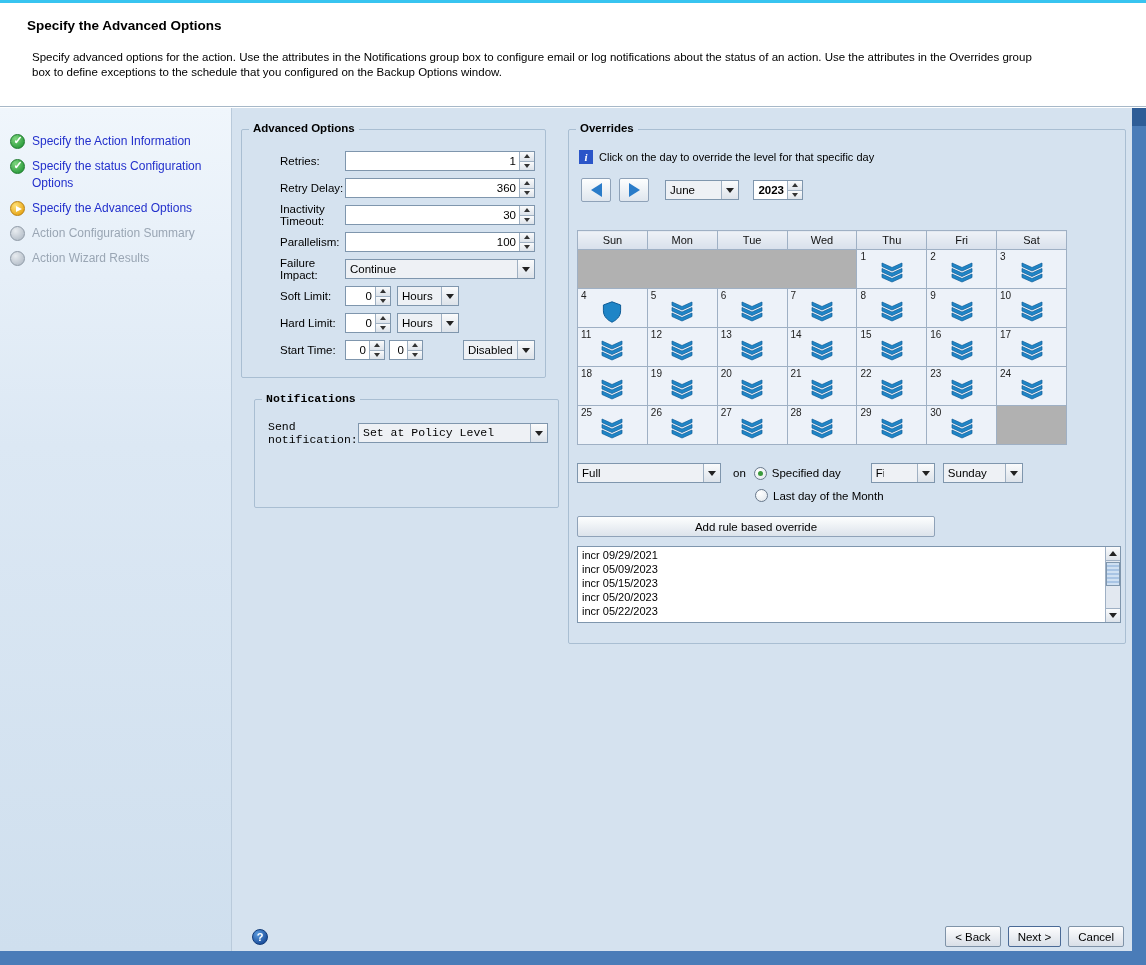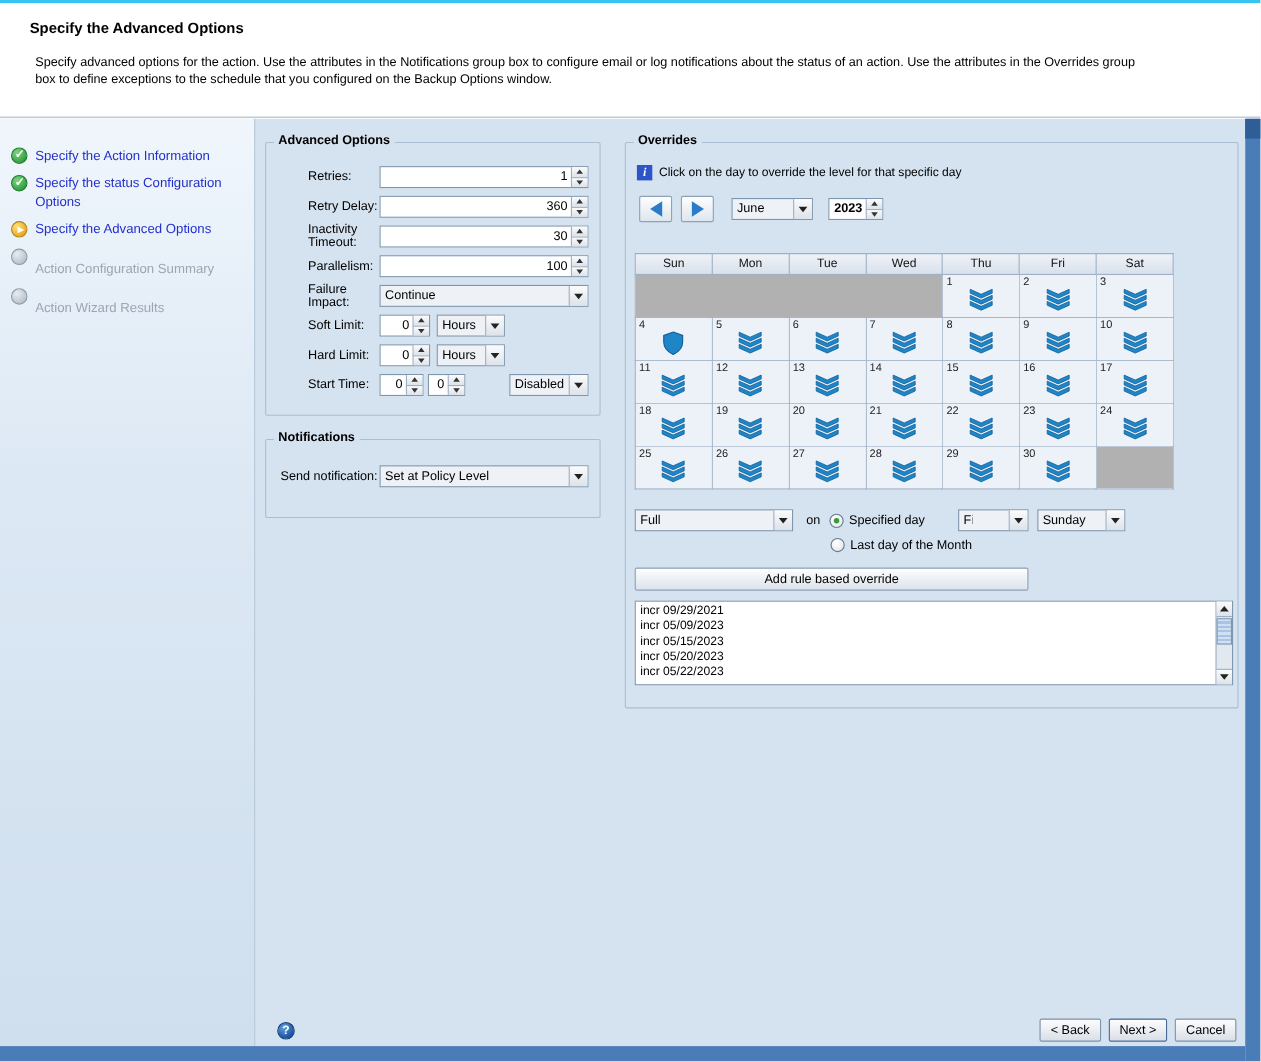--- a/index.html
+++ b/index.html
@@ -22,27 +22,27 @@
   .step { display:flex; align-items:flex-start; gap:7px; margin-bottom:8px; width:214px; }
   .step-ic { width:15px; height:15px; border-radius:50%; flex:0 0 15px; margin-top:1px; position:relative; }
   .step.done .step-ic { background:radial-gradient(circle at 35% 30%, #7fd67f, #2f9e3f 75%); border:1px solid #1d7a2c; }
   .step.done .step-ic::after { content:"\2713"; position:absolute; left:2.5px; top:-1px; color:#fff; font-size:11px; font-weight:bold; }
   .step.current .step-ic { background:radial-gradient(circle at 35% 30%, #ffe27a, #e8a81c 75%); border:1px solid #b77f10; }
   .step.current .step-ic::after { content:""; position:absolute; left:5px; top:3.5px; width:0; height:0;
     border-left:6px solid #fff; border-top:3.5px solid transparent; border-bottom:3.5px solid transparent; }
   .step.pending .step-ic { background:radial-gradient(circle at 35% 30%, #e8ecf0, #b9c2cc 75%); border:1px solid #8f9aa6; }
   .step-label { font-size:12px; line-height:17px; }
   .step.done .step-label, .step.current .step-label { color:#2330cc; }
-  .step.pending .step-label { color:#9aa6b4;margin-top:11px; }
+  .step.pending .step-label { color:#9aa6b4; }
 
   .main { position:absolute; left:233px; top:0; right:0; bottom:0; }
   .gbox { position:absolute; border:1px solid #a9bed2; border-radius:2px; }
   .gtitle { position:absolute; top:-8px; left:7px; background:#d5e2ef; padding:0 4px; font-size:11.5px; font-weight:bold; color:#000; white-space:nowrap; }
   #adv-box { left:8px; top:21px; width:305px; height:249px; }
-  #notif-box { left:8px; top:291px; width:305px; height:72px; }
+  #notif-box { left:21px; top:291px; width:305px; height:109px;font-family:Liberation Mono, monospace; }
   #ovr-box { left:335px; top:21px; width:558px; height:515px; }
 
   .fields { padding-top:14px; }
   .frow { display:flex; align-items:center; height:20px; margin:7px 10px 0 13px; font-size:11.5px;padding-left:25px; }
   .flabel { flex:1; color:#000; }
   .ctrl190 { width:190px; }
   .grp { display:flex; align-items:center; }
   .w46{width:46px;} .w62{width:62px;} .w40{width:40px;} .w34{width:34px;} .w72{width:72px;}
   .w144{width:144px;} .w64{width:64px;gap:33px;} .w80{width:80px;} .w74{width:74px;} .w50{width:50px;}
   .ml4{margin-left:4px;} .ml6{margin-left:6px;} .ml8{margin-left:8px;} .ml14{margin-left:14px;}

